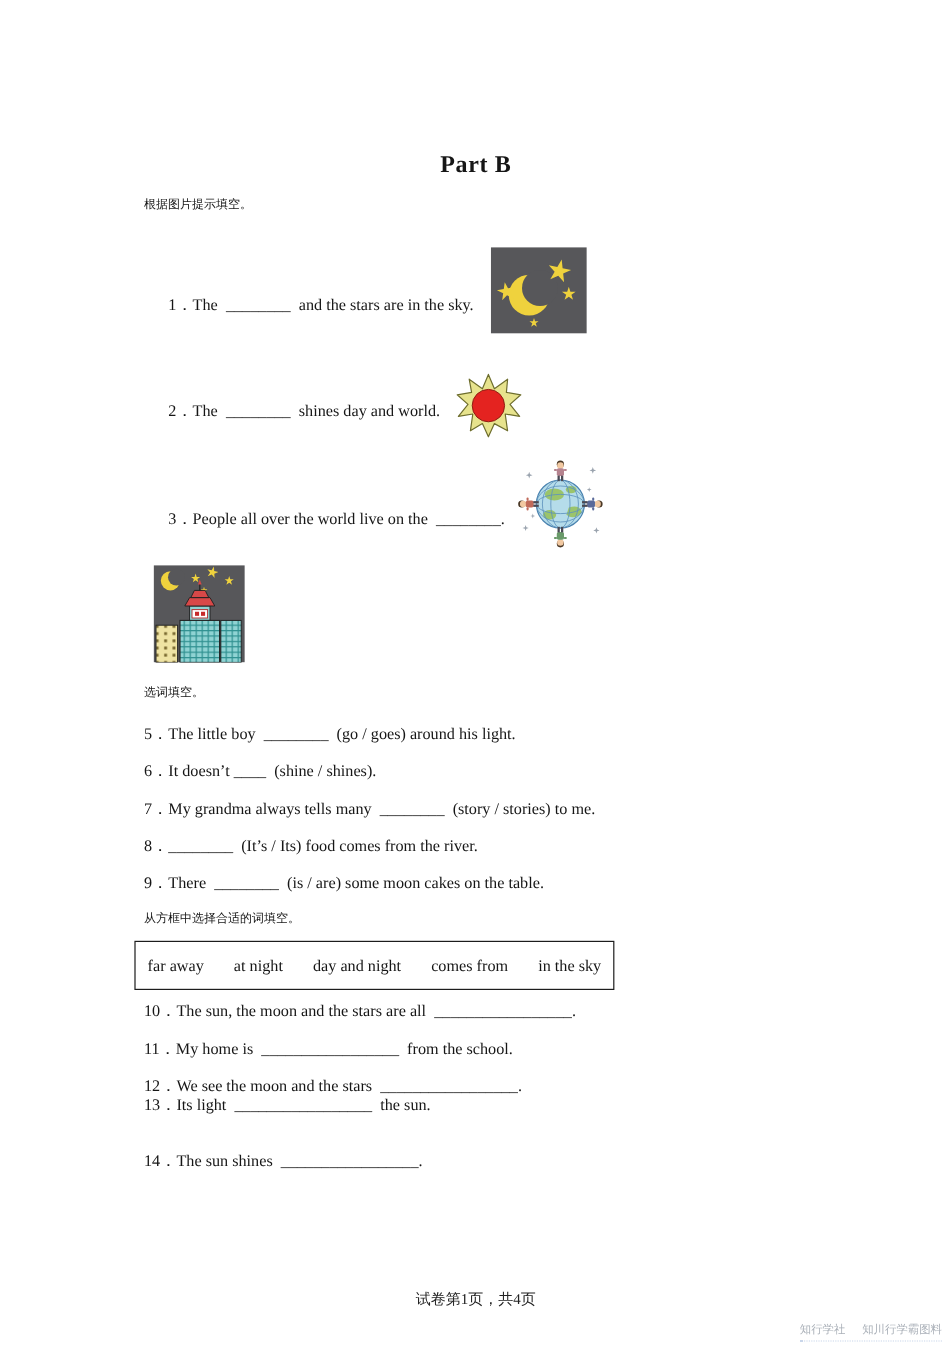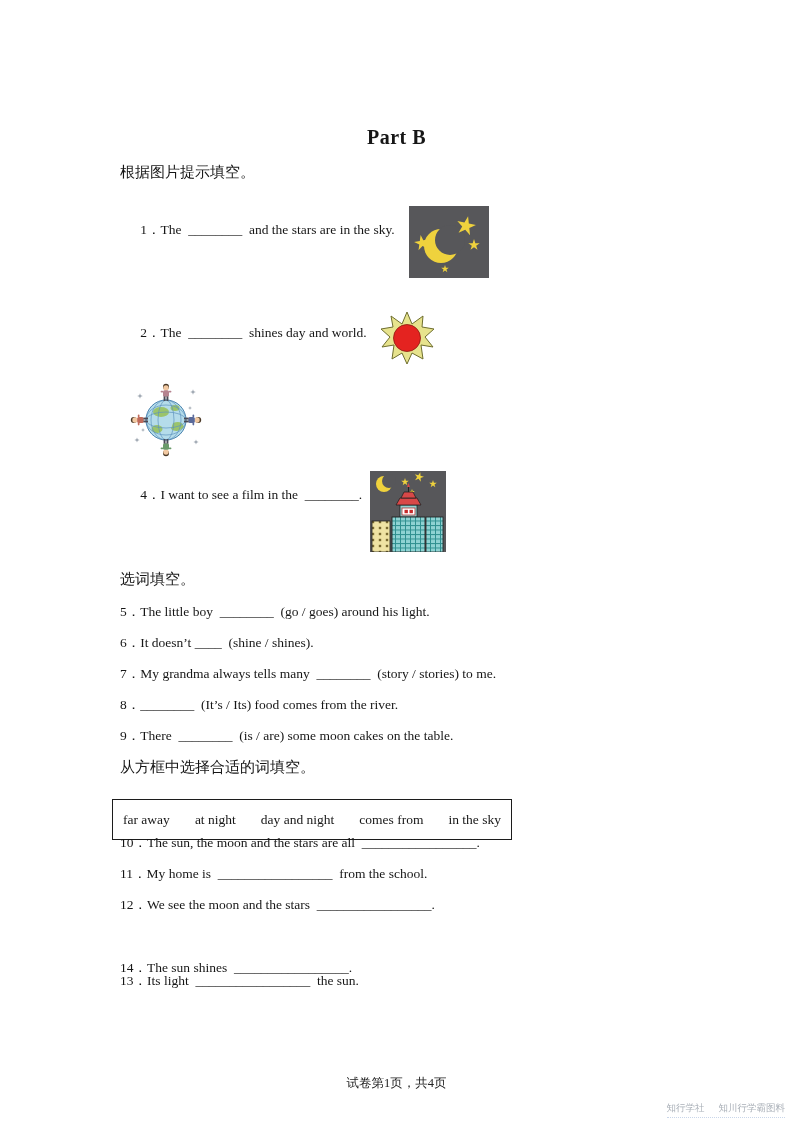--- a/index.html
+++ b/index.html
@@ -2,29 +2,28 @@
 <html><head>
 <meta charset="utf-8">
 <style>
   html,body{margin:0;padding:0}
   body{
     width:793px;height:1122px;background:#ffffff;position:relative;overflow:hidden;
     font-family:"Liberation Serif", serif;color:#161616;
   }
   .abs{position:absolute}
   .title{top:126px;left:0;width:793px;text-align:center;font-size:20px;font-weight:700;letter-spacing:0.5px}
-  .cn{font-size:15px}
+  .cn{font-size:10px}
   .line{font-size:13.5px;white-space:pre-wrap;line-height:16px}
-  .qrow{display:flex;align-items:flex-start}
+  .qrow{display:flex;align-items:flex-end}
   .imgwrap{display:inline-block;line-height:0}
   .wordbox{
     top:784px;left:112px;width:400px;height:41px;border:1px solid #1c1c1c;box-sizing:border-box;
     display:flex;align-items:center;justify-content:space-between;padding:0 10px;
     font-size:13.5px;
-    margin-top:15px;
   }
   .footer{top:1075px;left:0;width:793px;text-align:center;font-size:12.5px;color:#222}
   .watermark{
     right:8px;bottom:4px;display:flex;gap:14px;align-items:center;
     font-family:"Liberation Sans", sans-serif;font-size:9.5px;color:#aab0b8;
     filter:blur(0.4px);border-bottom:1px dotted #c9d6ea;padding-bottom:2px;
   }
 </style>
 </head>
 <body>
@@ -86,20 +85,23 @@
     </span>
     <span class="imgwrap" style="margin-left:13px">
       <svg width="55" height="58" viewBox="0 0 55 58">
         <polygon points="27,3 32,15 43,7 42,18 54,20 45,28 53,38 41,36 43,50 32,44 27,55 22,44 12,50 14,36 2,38 10,28 1,20 13,18 11,7 22,15" fill="#E7E38D" stroke="#6E6E2E" stroke-width="1" stroke-linejoin="round"></polygon>
         <circle cx="27" cy="29" r="13.5" fill="#E42320" stroke="#8A1A10" stroke-width="0.8"></circle>
       </svg>
     </span>
   </div>
 
   <div class="abs qrow" style="top:382px;left:120px;height:75px">
+    <span class="line">
+      <span>3．</span><span>People all over the world live on the  ________.</span>
+    </span>
     <span class="imgwrap" style="margin-left:10px">
       <svg width="72" height="75" viewBox="0 0 72 75">
         <g fill="#9AA3AE">
           <use href="#sparkle" transform="translate(10,14) scale(1.4)"></use>
           <use href="#sparkle" transform="translate(63,10) scale(1.4)"></use>
           <use href="#sparkle" transform="translate(66,60) scale(1.3)"></use>
           <use href="#sparkle" transform="translate(7,58) scale(1.3)"></use>
           <use href="#sparkle" transform="translate(60,26) scale(1)"></use>
           <use href="#sparkle" transform="translate(13,48) scale(1)"></use>
         </g>
@@ -118,23 +120,20 @@
         </g>
         <use href="#tperson" transform="translate(36,12)" style="color:#B5838F"></use>
         <use href="#tperson" transform="translate(61,38) rotate(90)" style="color:#5A6A9A"></use>
         <use href="#tperson" transform="translate(36,64) rotate(180)" style="color:#6A9A6A"></use>
         <use href="#tperson" transform="translate(11,38) rotate(-90)" style="color:#C06A5A"></use>
       </svg>
     </span>
   </div>
 
   <div class="abs qrow" style="top:471px;left:120px;height:81px">
-    <span class="line">
-      <span>4．</span><span>I want to see a film in the  ________.</span>
-    </span>
     <span class="imgwrap" style="margin-left:8px">
       <svg width="76" height="81" viewBox="0 0 76 81">
         <rect width="76" height="81" fill="#57575A"></rect>
         <circle cx="14" cy="13" r="8" fill="#EFD23D"></circle>
         <circle cx="19" cy="10" r="7" fill="#57575A"></circle>
         <use href="#star5" fill="#EFD23D" transform="translate(35,11) scale(4)"></use>
         <use href="#star5" fill="#EFD23D" transform="translate(49,6) rotate(15) scale(5)"></use>
         <use href="#star5" fill="#EFD23D" transform="translate(63,13) scale(4)"></use>
         <use href="#star5" fill="#EFD23D" transform="translate(42,21) scale(3)"></use>
         <rect x="56" y="46" width="17" height="35" fill="url(#win)" stroke="#222" stroke-width="0.8"></rect>
@@ -173,21 +172,21 @@
     <span>comes from</span>
     <span>in the sky</span>
   </div>
 
   <div class="abs line" style="top:835px;left:120px"><span>10．</span><span>The sun, the moon and the stars are all  _________________.</span></div>
 
   <div class="abs line" style="top:866px;left:120px"><span>11．</span><span>My home is  _________________  from the school.</span></div>
 
   <div class="abs line" style="top:897px;left:120px"><span>12．</span><span>We see the moon and the stars  _________________.</span></div>
 
-  <div class="abs line" style="top:973px;left:120px"><span>13．</span><span>Its light  _________________  the sun.</span></div>
+  <div class="abs line" style="top:913px;left:120px"><span>13．</span><span>Its light  _________________  the sun.</span></div>
 
   <div class="abs line" style="top:960px;left:120px"><span>14．</span><span>The sun shines  _________________.</span></div>
 
   <div class="abs footer">试卷第1页，共4页</div>
 
   <div class="abs watermark">
     <span>知行学社</span>
     <span>知川行学霸图料</span>
   </div>
 

